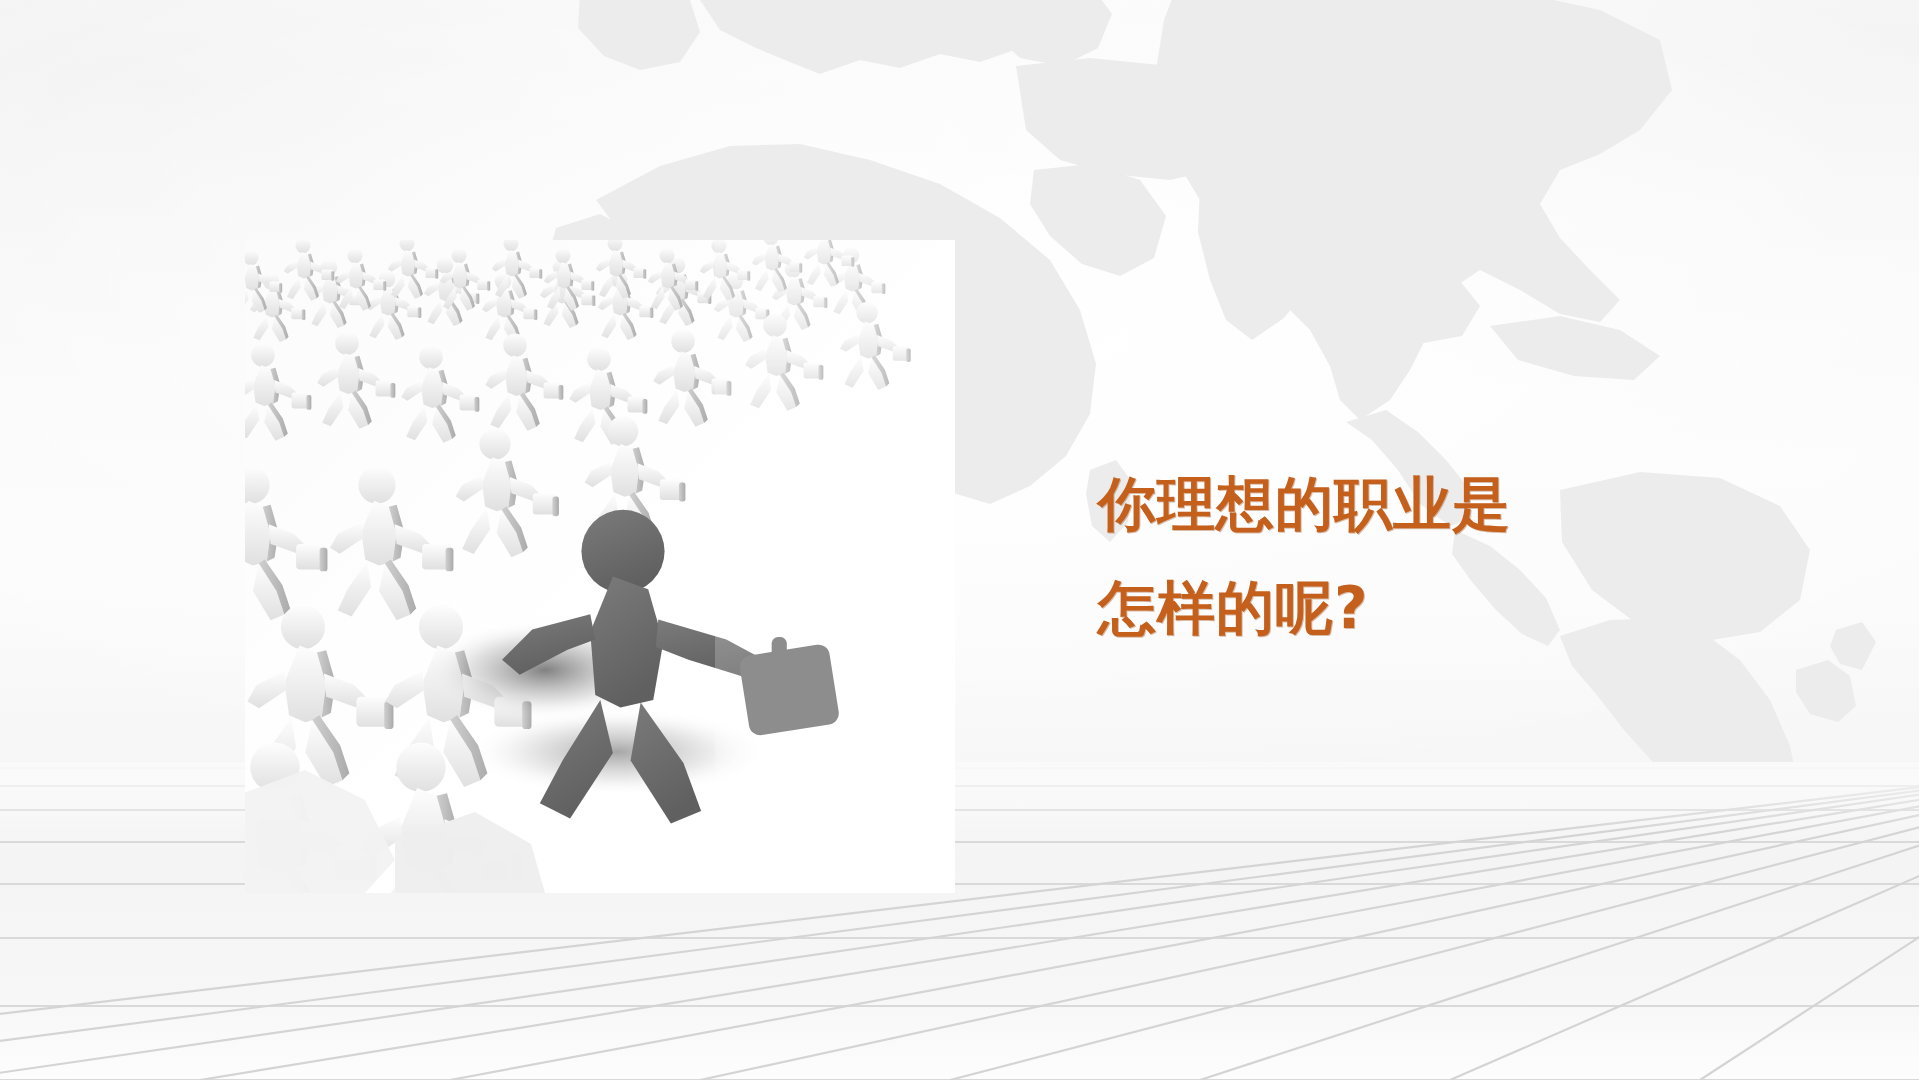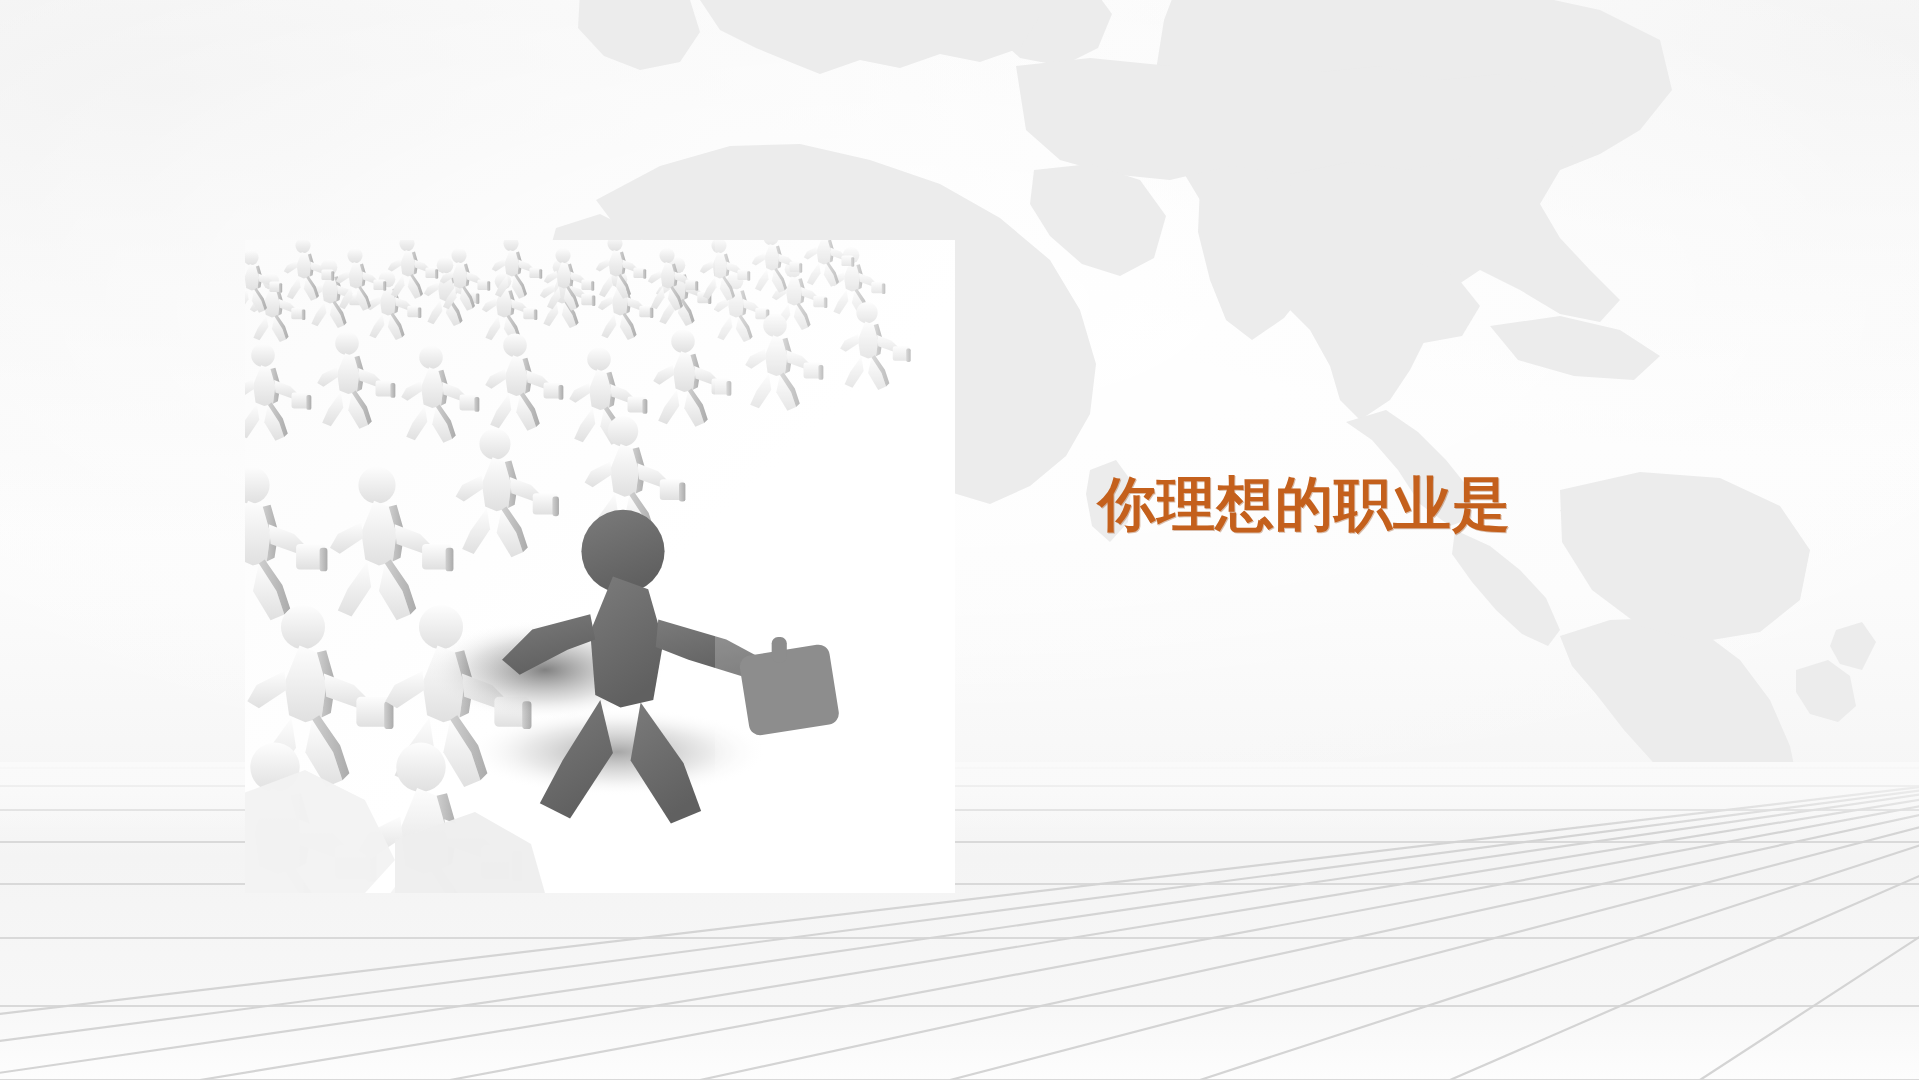--- a/index.html
+++ b/index.html
@@ -378,15 +378,16 @@
         <path d="M-20 560 L60 530 L120 560 L150 620 L120 653 L-20 653 Z" fill="#f3f3f3"></path>
         <path d="M150 600 L230 572 L286 604 L300 653 L150 653 Z" fill="#efefef"></path>
       </g>
 
       <rect x="470" y="0" width="240" height="653" fill="#ffffff" opacity="0.22"></rect>
     </svg>
   </div>
 
   <div class="headline">
     <div class="headline-line">你理想的职业是</div>
+    <div class="headline-line">怎样的呢?</div>
   </div>
 
 </div>
 
 </body></html>

